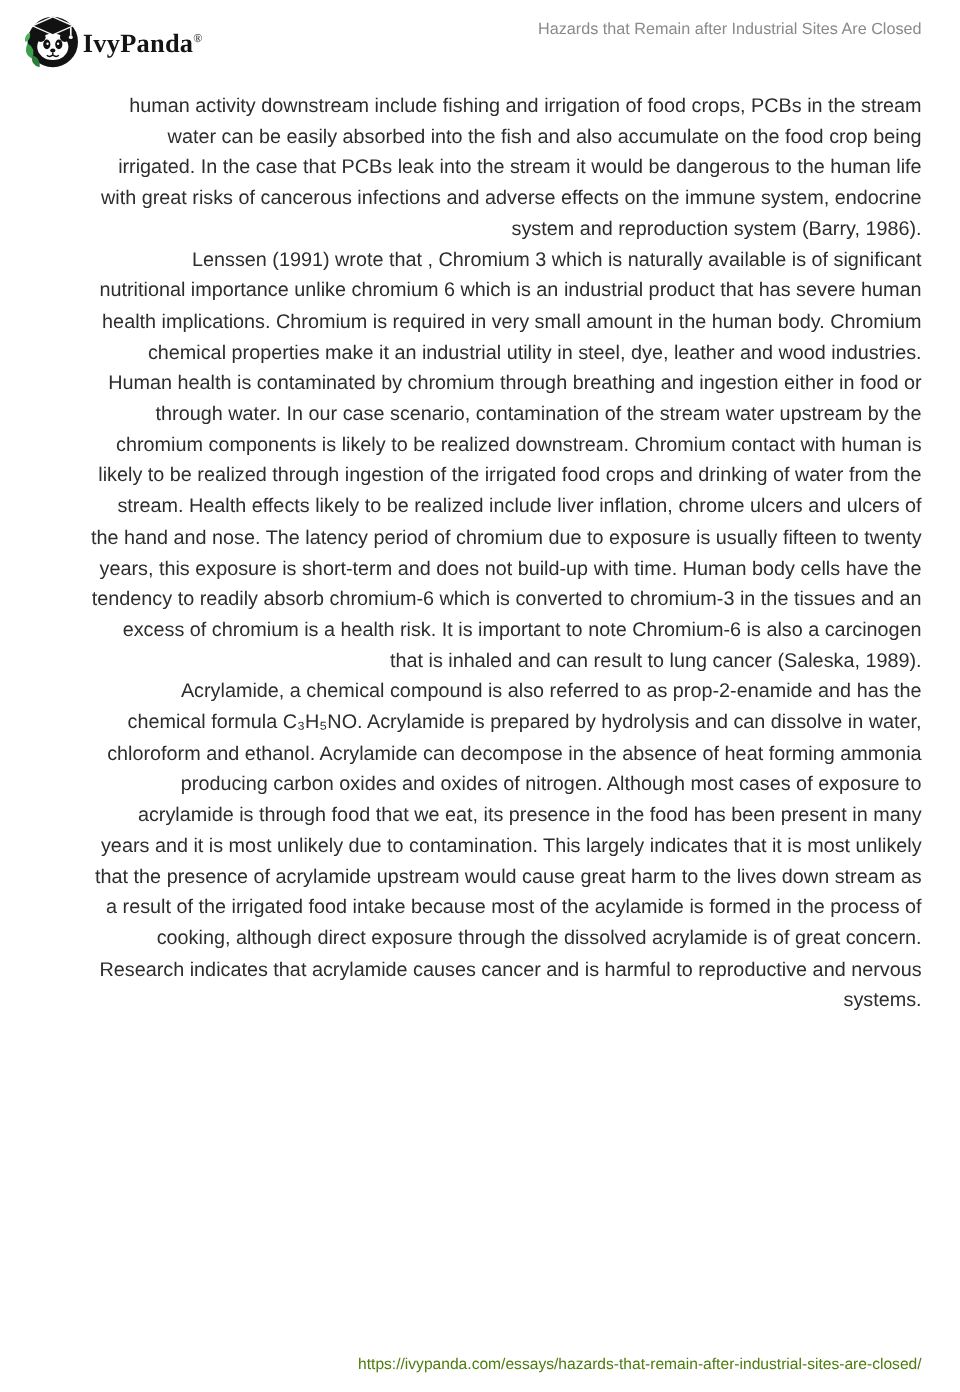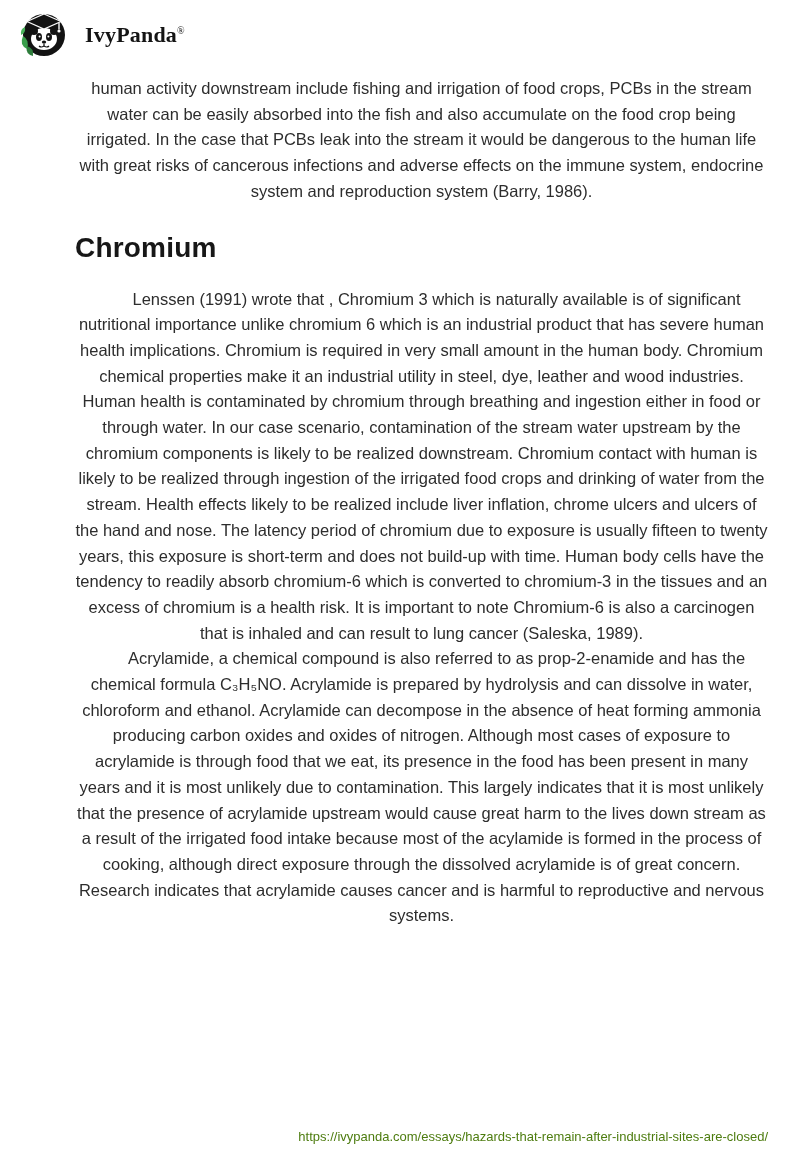--- a/index.html
+++ b/index.html
@@ -17,21 +17,21 @@
   .page-header {
     display: flex;
     justify-content: space-between;
     align-items: flex-start;
     padding: 8px 32px 0 18px;
     height: 62px;
   }
   .brand {
     display: flex;
     align-items: center;
-    gap: 17px;
+    gap: 1px;
     text-decoration: none;
     color: #111111;
     cursor: pointer;
   }
   .brand-text {
     font-family: "Liberation Serif", "DejaVu Serif", serif;
     font-weight: 700;
     font-size: 22px;
     letter-spacing: 0.2px;
     color: #141414;
@@ -49,21 +49,21 @@
   }
 
   
   .essay {
     padding: 14px 32px 0 75px;
   }
   .body-p {
     font-size: 16.5px;
     line-height: 25.7px;
     color: #2d2d2d;
-    text-align: center;
+    text-align: right;
   }
   .body-p.indent { text-indent: 30px; }
   .essay h1 {
     font-size: 28px;
     font-weight: 700;
     color: #171717;
     margin: 27px 0 23px 0;
     letter-spacing: 0.2px;
   }
 
@@ -102,24 +102,24 @@
         <ellipse cx="26" cy="34" rx="2.2" ry="1.6" fill="#121212"></ellipse>
         <path d="M26 35.5 v2.5 M26 38 q-3 2 -5 0 M26 38 q3 2 5 0" stroke="#121212" stroke-width="1.2" fill="none"></path>
 
         <path d="M26 6 L43 13.5 L26 21 L9 13.5 Z" fill="#121212" stroke="#fafafa" stroke-width="1.2"></path>
         <path d="M41 15 v6.5" stroke="#fafafa" stroke-width="1.4" fill="none"></path>
         <circle cx="41" cy="23" r="1.6" fill="#fafafa"></circle>
       </svg>
     </span>
     <span class="brand-text"><span>IvyPanda</span><sup>®</sup></span>
   </div>
+  <div class="doc-title">Hazards that Remain after Industrial Sites Are Closed</div>
 </header>
 
 <main class="essay">
   <p class="body-p">human activity downstream include fishing and irrigation of food crops, PCBs in the stream water can be easily absorbed into the fish and also accumulate on the food crop being irrigated. In the case that PCBs leak into the stream it would be dangerous to the human life with great risks of cancerous infections and adverse effects on the immune system, endocrine system and reproduction system (Barry, 1986).</p>
 
-  <h1>Chromium</h1>
   <p class="body-p indent">Lenssen (1991) wrote that , Chromium 3 which is naturally available is of significant nutritional importance unlike chromium 6 which is an industrial product that has severe human health implications. Chromium is required in very small amount in the human body. Chromium chemical properties make it an industrial utility in steel, dye, leather and wood industries. Human health is contaminated by chromium through breathing and ingestion either in food or through water. In our case scenario, contamination of the stream water upstream by the chromium components is likely to be realized downstream. Chromium contact with human is likely to be realized through ingestion of the irrigated food crops and drinking of water from the stream. Health effects likely to be realized include liver inflation, chrome ulcers and ulcers of the hand and nose. The latency period of chromium due to exposure is usually fifteen to twenty years, this exposure is short-term and does not build-up with time. Human body cells have the tendency to readily absorb chromium-6 which is converted to chromium-3 in the tissues and an excess of chromium is a health risk. It is important to note Chromium-6 is also a carcinogen that is inhaled and can result to lung cancer (Saleska, 1989).</p>
 
   <p class="body-p indent">Acrylamide, a chemical compound is also referred to as prop-2-enamide and has the chemical formula C₃H₅NO. Acrylamide is prepared by hydrolysis and can dissolve in water, chloroform and ethanol. Acrylamide can decompose in the absence of heat forming ammonia producing carbon oxides and oxides of nitrogen. Although most cases of exposure to acrylamide is through food that we eat, its presence in the food has been present in many years and it is most unlikely due to contamination. This largely indicates that it is most unlikely that the presence of acrylamide upstream would cause great harm to the lives down stream as a result of the irrigated food intake because most of the acylamide is formed in the process of cooking, although direct exposure through the dissolved acrylamide is of great concern. Research indicates that acrylamide causes cancer and is harmful to reproductive and nervous systems.</p>
 </main>
 
 <a class="source-url">https://ivypanda.com/essays/hazards-that-remain-after-industrial-sites-are-closed/</a>
 
 </body></html>

